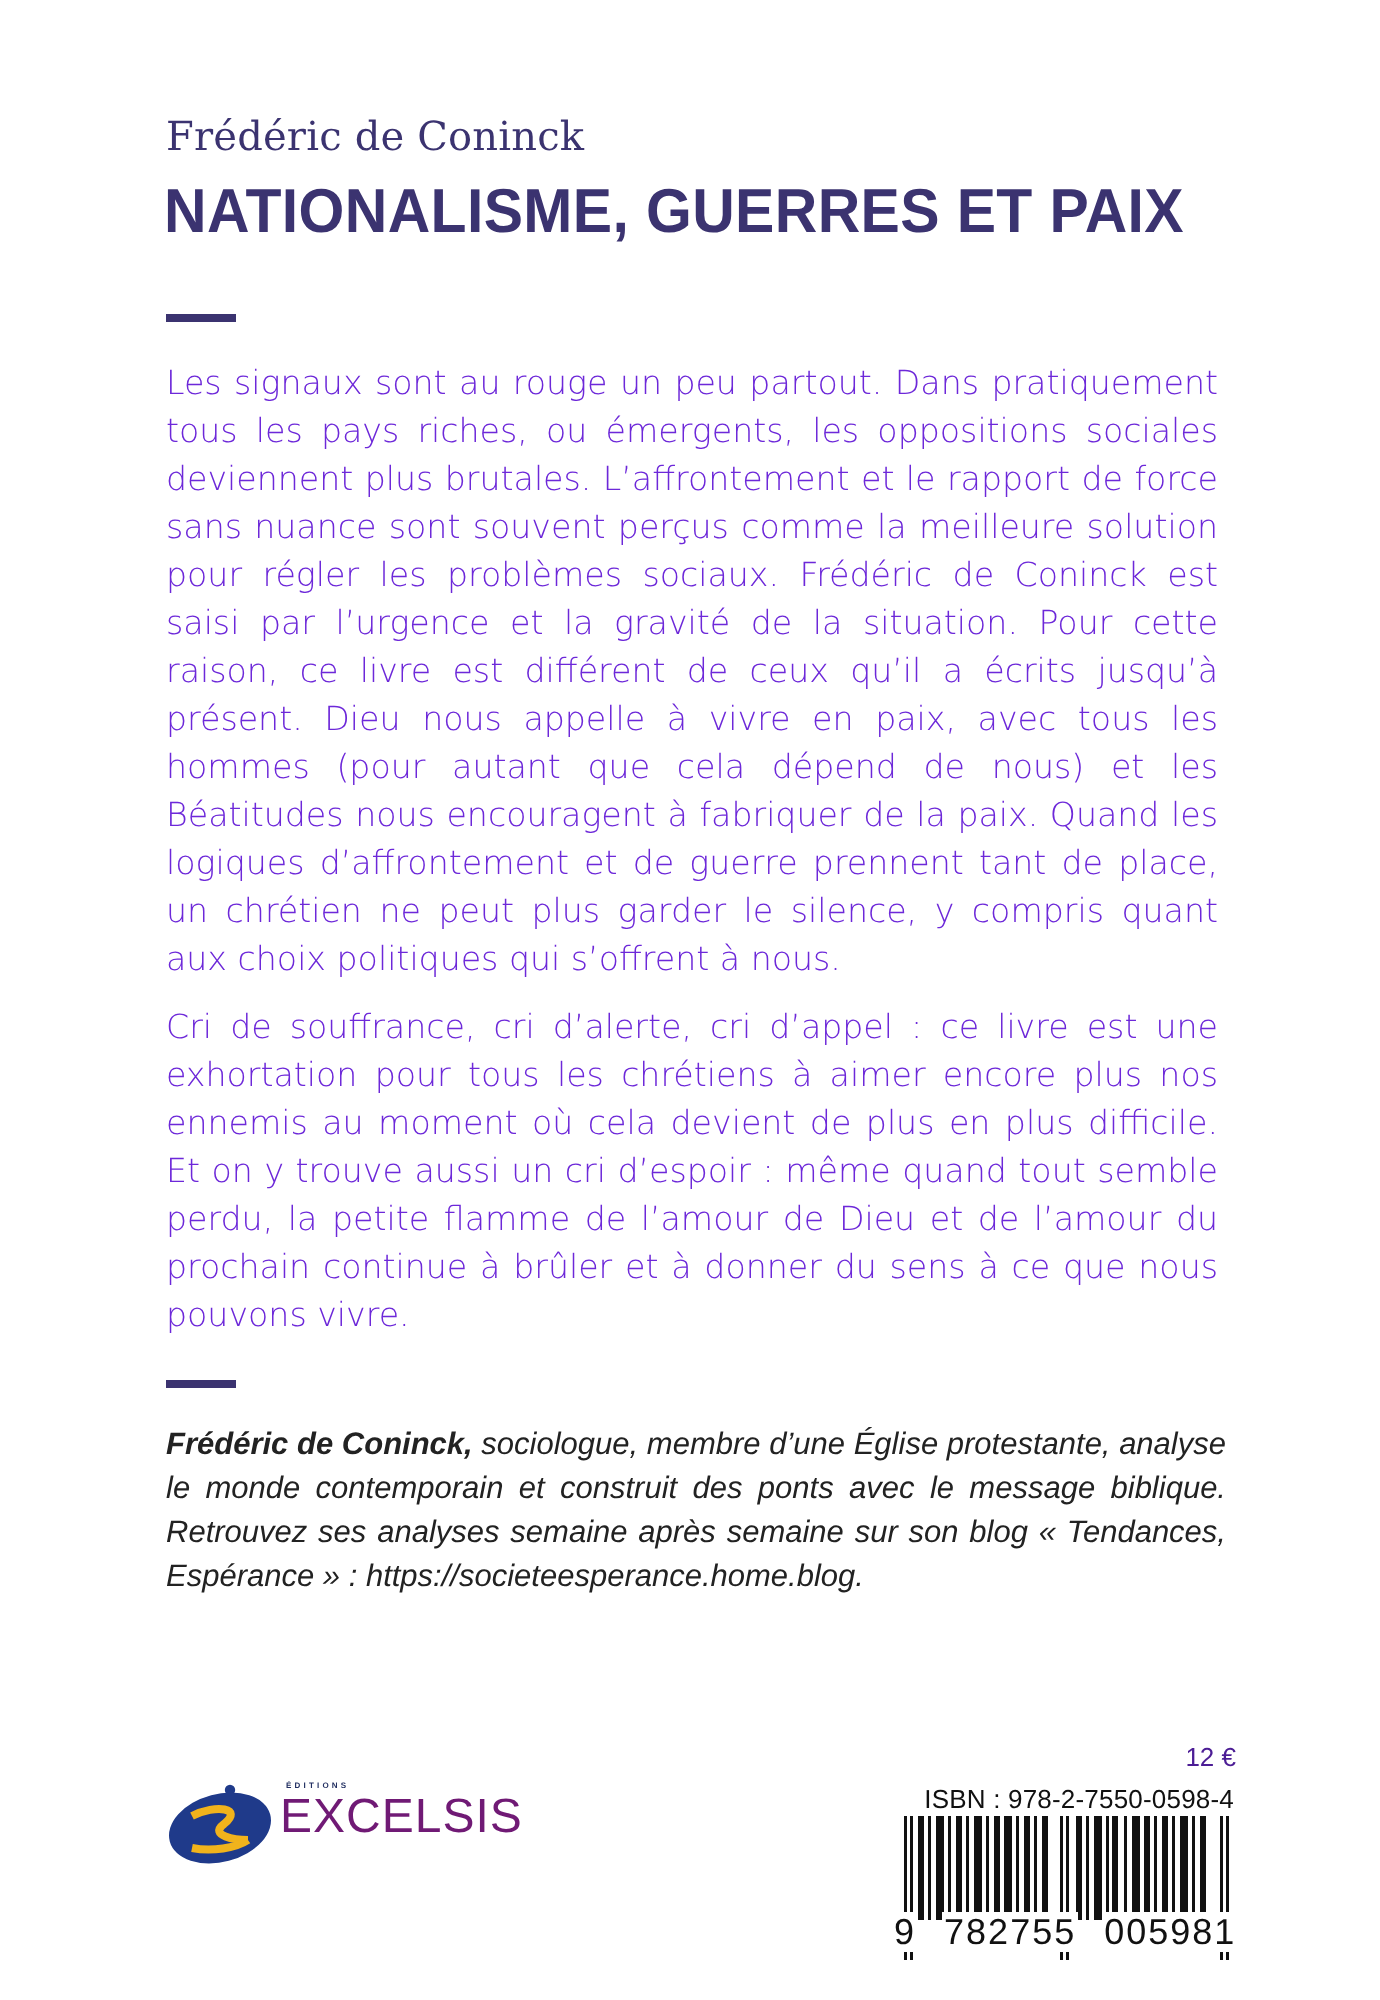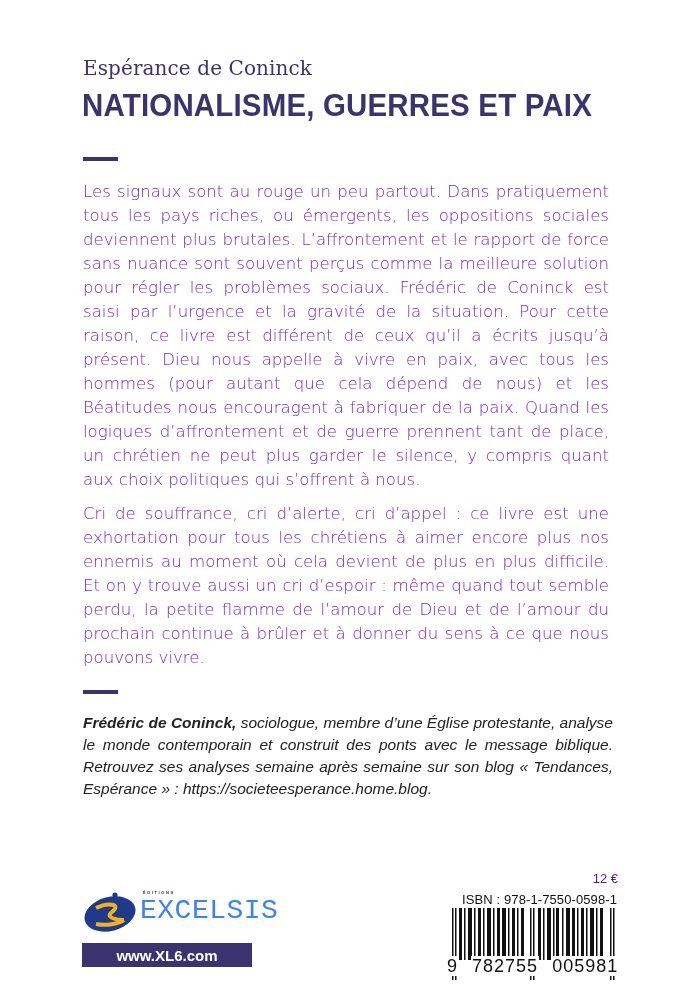--- a/index.html
+++ b/index.html
@@ -31,40 +31,40 @@
   .bio {
     position: absolute; left: 83px; top: 712px; width: 530px;
     font-family: "Liberation Sans", sans-serif; font-size: 15.5px; line-height: 22px;
     color: #222; text-align: justify;
   }
   .bio b { font-weight: bold; font-style: italic; }
   .bio i { font-style: italic; }
   .logo { position: absolute; left: 80px; top: 885px; width: 175px; height: 85px; }
   .logo-emblem { position: absolute; left: 2px; top: 5px; }
   .logo-small { position: absolute; left: 63px; top: 5px; font-size: 4px; letter-spacing: 1.6px; color: #233062; font-family: "Liberation Sans", sans-serif; font-weight: bold; }
-  .logo-name { position: absolute; left: 60px; top: 10px; font-family: Liberation Mono, monospace; font-size: 28px; color: #3b82f6; letter-spacing: 0.5px; }
+  .logo-name { position: absolute; left: 60px; top: 10px; font-family: Liberation Sans, sans-serif; font-size: 24px; color: #701a75; letter-spacing: 0.5px; }
   .logo-url {
     position: absolute; left: 2px; top: 58px; width: 170px; height: 24px;
     background: #3b3370; color: #fff;
     font-family: "Liberation Sans", sans-serif; font-weight: bold; font-size: 15px;
     display: flex; align-items: center; justify-content: center;
   }
   .price { position: absolute; right: 72px; top: 871px; font-family: "Liberation Sans", sans-serif; font-size: 13px; color: #4c1d95; }
   .isbn { position: absolute; right: 73px; top: 892px; font-family: "Liberation Sans", sans-serif; font-size: 13px; color: #111; letter-spacing: 0.1px; }
   .barcode { position: absolute; left: 452px; top: 908px; width: 165px; height: 72px; }
   .barcode-digits {
     position: absolute; left: 446px; top: 956px; width: 180px;
     font-family: "Liberation Sans", sans-serif; font-size: 18px; color: #111; letter-spacing: 1px;
   }
   .barcode-digits span { background: #fff; padding: 0 1px; }
 </style>
 </head>
 <body>
 
-<div class="author">Espérance de Coninck</div>
+<div class="author">Frédéric de Coninck</div>
 <div class="title">NATIONALISME, GUERRES ET PAIX</div>
 <div class="rule" style="top:157px"></div>
 
 <div class="blurb" style="top:180px">
   <p>Les signaux sont au rouge un peu partout. Dans pratiquement tous les pays riches, ou émergents, les oppositions sociales deviennent plus brutales. L’affrontement et le rapport de force sans nuance sont souvent perçus comme la meilleure solution pour régler les problèmes sociaux. Frédéric de Coninck est saisi par l’urgence et la gravité de la situation. Pour cette raison, ce livre est différent de ceux qu’il a écrits jusqu’à présent. Dieu nous appelle à vivre en paix, avec tous les hommes (pour autant que cela dépend de nous) et les Béatitudes nous encouragent à fabriquer de la paix. Quand les logiques d’affrontement et de guerre prennent tant de place, un chrétien ne peut plus garder le silence, y compris quant aux choix politiques qui s’offrent à nous.</p>
   <p>Cri de souffrance, cri d’alerte, cri d’appel : ce livre est une exhortation pour tous les chrétiens à aimer encore plus nos ennemis au moment où cela devient de plus en plus difficile. Et on y trouve aussi un cri d’espoir : même quand tout semble perdu, la petite flamme de l’amour de Dieu et de l’amour du prochain continue à brûler et à donner du sens à ce que nous pouvons vivre.</p>
 </div>
 
 <div class="rule" style="top:690px"></div>
 
@@ -74,25 +74,24 @@
 
 <div class="logo">
   <svg class="logo-emblem" width="56" height="44" viewBox="0 0 56 44">
     <ellipse cx="28" cy="24" rx="26" ry="17" fill="#1f3a8a" transform="rotate(-15 28 24)"></ellipse>
     <path d="M14 18 C26 12, 40 14, 30 22 C22 28, 36 30, 42 30" stroke="#f1b31c" stroke-width="4" fill="none"></path>
     <path d="M14 34 C24 36, 36 34, 42 30" stroke="#f1b31c" stroke-width="4" fill="none"></path>
     <circle cx="33" cy="5" r="2.6" fill="#1f3a8a"></circle>
   </svg>
   <div class="logo-small">ÉDITIONS</div>
   <div class="logo-name">EXCELSIS</div>
-  <div class="logo-url">www.XL6.com</div>
 </div>
 
 <div class="price">12 €</div>
-<div class="isbn">ISBN : 978-1-7550-0598-1</div>
+<div class="isbn">ISBN : 978-2-7550-0598-4</div>
 
 <svg class="barcode" viewBox="0 0 165 72" preserveAspectRatio="none">
   <g fill="#111">
     <rect x="0" y="0" width="1.5" height="72"></rect>
       <rect x="3" y="0" width="1.5" height="72"></rect>
     <rect x="7" y="0" width="3" height="52"></rect>
       <rect x="12" y="0" width="1.5" height="52"></rect>
     <rect x="16" y="0" width="4" height="52"></rect>
       <rect x="22" y="0" width="1.5" height="52"></rect>
     <rect x="26" y="0" width="3" height="52"></rect>

